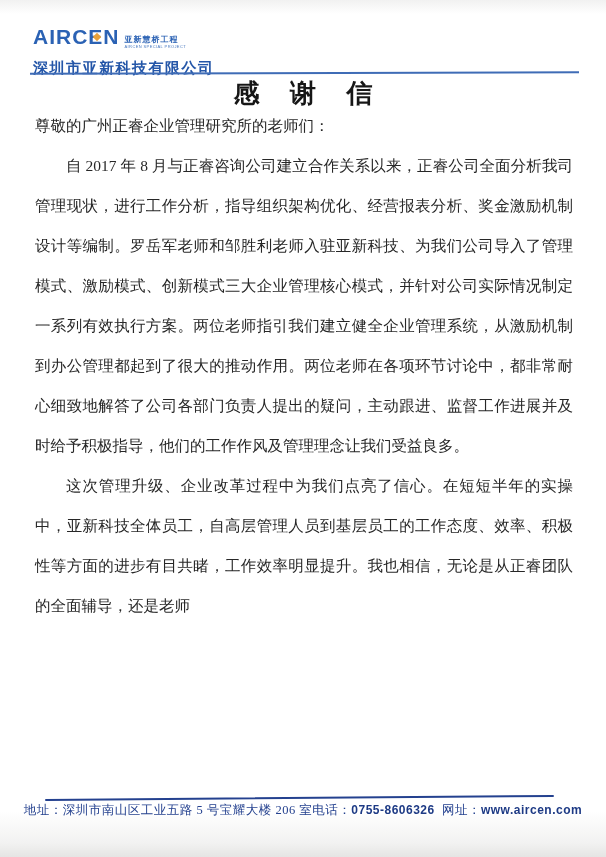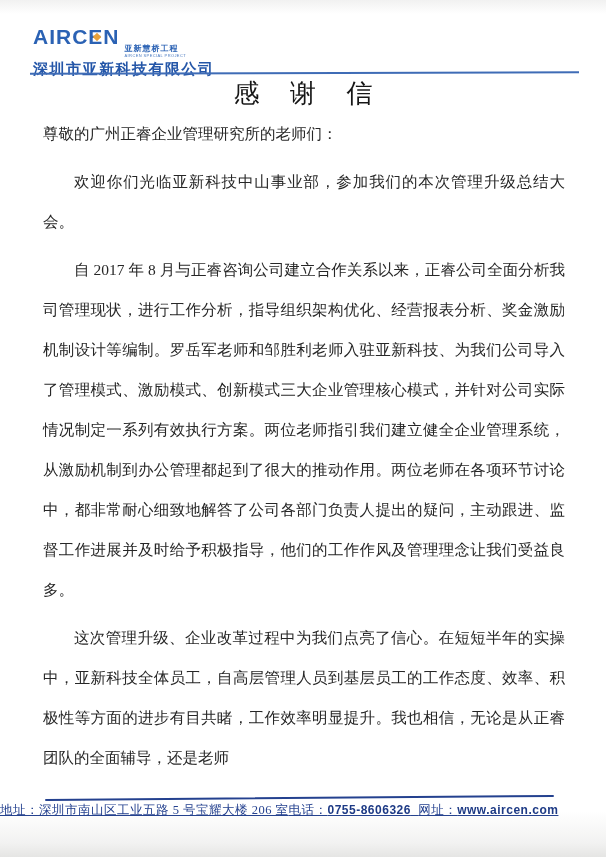--- a/index.html
+++ b/index.html
@@ -29,65 +29,65 @@
   .brand{
     position:relative;
     font-family:"Liberation Sans","DejaVu Sans",sans-serif;
     font-weight:bold;font-size:21px;line-height:20px;
     color:#2b62b4;letter-spacing:1px;
   }
   .c-dot{
     position:absolute;left:61px;top:7px;width:6px;height:6px;
     background:#e8a13a;transform:rotate(45deg);
   }
-  .badge{display:flex;flex-direction:column;justify-content:flex-start;margin-top:17px;}
+  .badge{display:flex;flex-direction:column;justify-content:flex-start;margin-top:8px;}
   .badge-cn{
     font-family:"Liberation Sans","DejaVu Sans",sans-serif;
     font-size:8px;font-weight:bold;color:#2b62b4;line-height:9px;letter-spacing:1px;
   }
   .badge-en{
     font-family:"Liberation Sans","DejaVu Sans",sans-serif;
     font-size:4px;color:#4a7ac0;line-height:5px;letter-spacing:0.4px;
   }
   .company{
     font-size:15px;font-weight:bold;color:#2456a8;
-    letter-spacing:1.5px;margin-top:3px;line-height:17px;
+    letter-spacing:1.5px;margin-top:11px;line-height:17px;
   }
   .header-rule{
     position:absolute;top:72px;left:30px;right:27px;height:2px;
     background:#3f6cb6;transform:rotate(-0.15deg);
   }
 
   
   .title{
     position:absolute;top:76px;left:0;right:0;
     text-align:center;
-    font-size:26px;font-weight:normal;color:#161616;
+    font-size:26px;font-weight:bold;color:#161616;
     letter-spacing:12px;text-indent:12px;
   }
 
   
   .letter-body{
     position:absolute;top:106px;left:35px;right:33px;
     color:#272727;font-size:15.5px;line-height:40px;
     text-align:justify;
   }
-  .para{margin:8px;text-indent:2em;}
+  .para{margin:0;text-indent:2em;}
   .para.no-indent{text-indent:0;}
 
   
   .footer-rule{
     position:absolute;top:797px;left:45px;right:52px;height:2px;
     background:#24418f;border-radius:2px;transform:rotate(-0.45deg);
   }
   .footer{
     position:absolute;top:801px;left:0;right:0;
+    text-align:center;
     font-size:12.5px;color:#24418f;letter-spacing:0.5px;
     line-height:18px;
-    text-decoration:underline;
   }
   .footer .num{font-family:"Liberation Sans","DejaVu Sans",sans-serif;font-weight:bold;font-size:12px;color:#1d3a85;}
 </style>
 </head>
 <body>
 
 <div class="page">
 
   <div class="scan-shade-top"></div>
 
@@ -104,21 +104,20 @@
     </div>
     <div class="company">深圳市亚新科技有限公司</div>
   </div>
 
   <div class="header-rule"></div>
 
   <div class="title">感 谢 信</div>
 
   <div class="letter-body">
     <p class="para no-indent">尊敬的广州正睿企业管理研究所的老师们：</p>
-    <p class="para">欢迎你们光临亚新科技中山事业部，参加我们的本次管理升级总结大会。</p>
     <p class="para">自 2017 年 8 月与正睿咨询公司建立合作关系以来，正睿公司全面分析我司管理现状，进行工作分析，指导组织架构优化、经营报表分析、奖金激励机制设计等编制。罗岳军老师和邹胜利老师入驻亚新科技、为我们公司导入了管理模式、激励模式、创新模式三大企业管理核心模式，并针对公司实际情况制定一系列有效执行方案。两位老师指引我们建立健全企业管理系统，从激励机制到办公管理都起到了很大的推动作用。两位老师在各项环节讨论中，都非常耐心细致地解答了公司各部门负责人提出的疑问，主动跟进、监督工作进展并及时给予积极指导，他们的工作作风及管理理念让我们受益良多。</p>
     <p class="para">这次管理升级、企业改革过程中为我们点亮了信心。在短短半年的实操中，亚新科技全体员工，自高层管理人员到基层员工的工作态度、效率、积极性等方面的进步有目共睹，工作效率明显提升。我也相信，无论是从正睿团队的全面辅导，还是老师</p>
   </div>
 
   <div class="footer-rule"></div>
 
   <div class="footer">
     <span>地址：</span><span>深圳市南山区工业五路 5 号宝耀大楼 206 室</span><span>电话：</span><span class="num">0755-8606326</span>&nbsp;&nbsp;<span>网址：</span><span class="num">www.aircen.com</span>
   </div>
 

